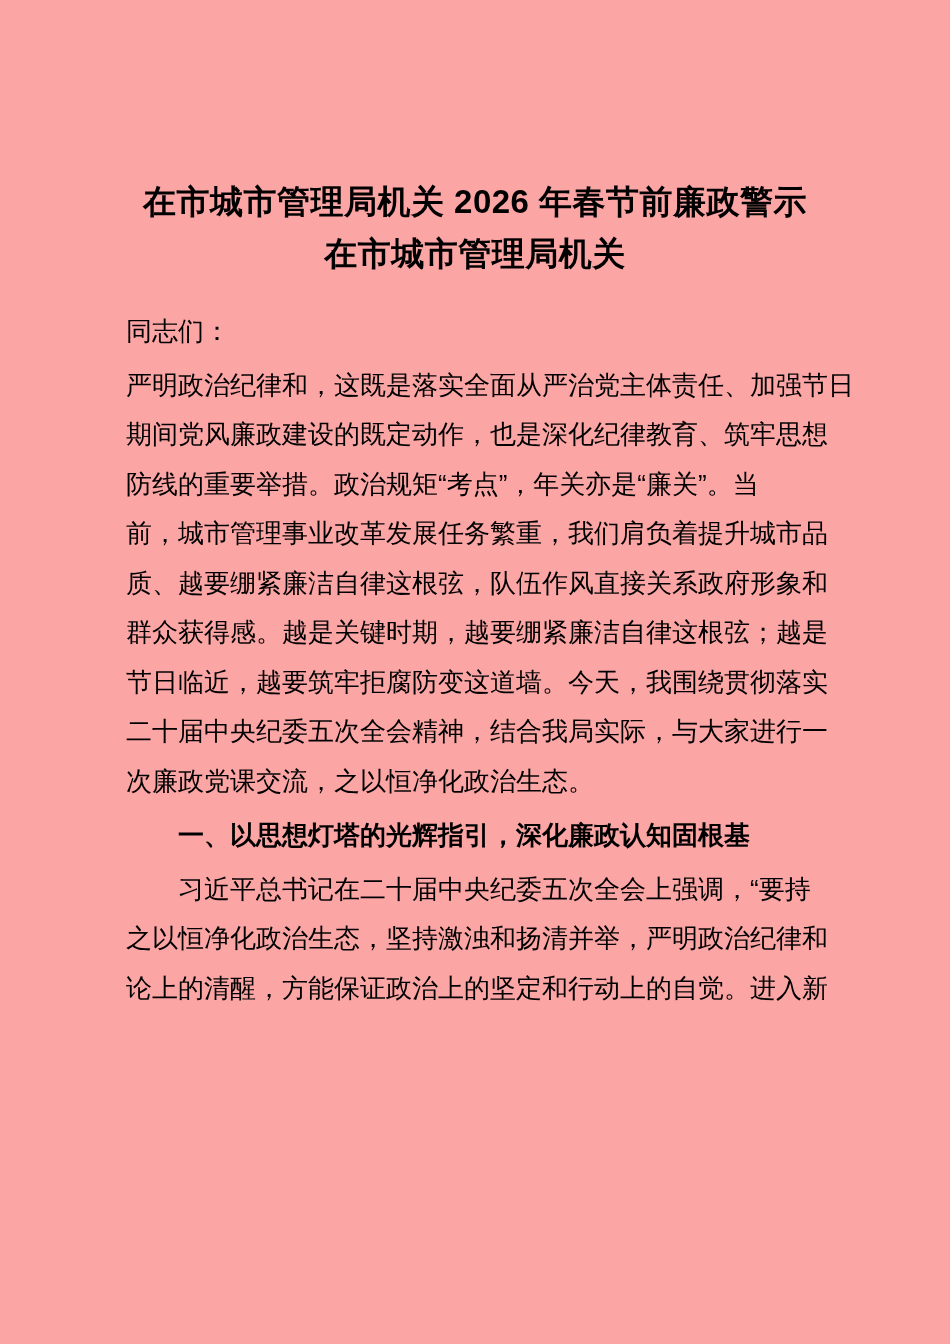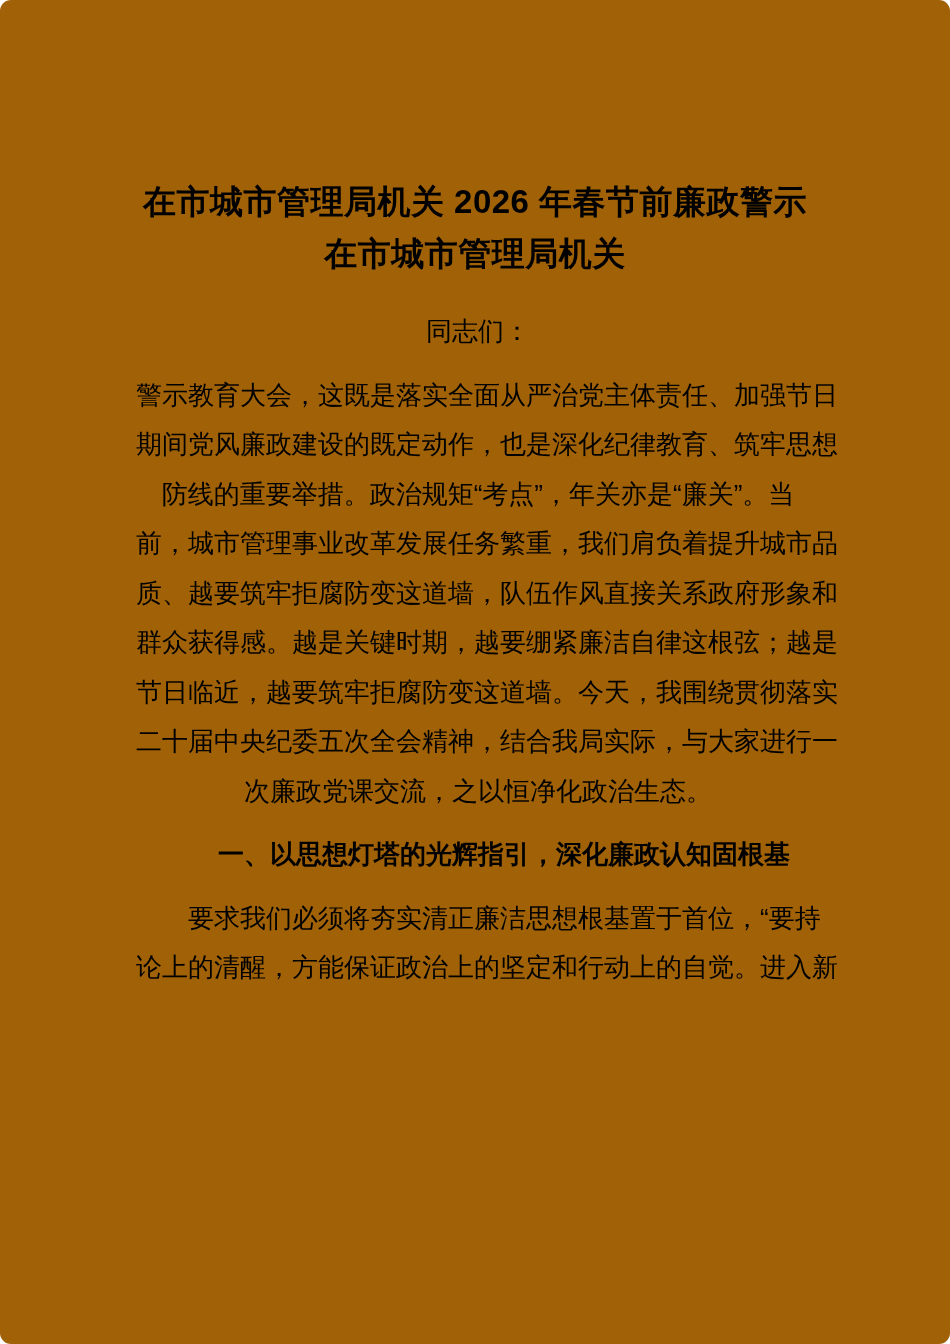--- a/index.html
+++ b/index.html
@@ -4,44 +4,43 @@
 <style>
   html, body {
     margin: 0;
     padding: 0;
     background: #ffffff;
   }
   .page {
     position: relative;
     width: 950px;
     height: 1344px;
-    background: #a16207;
+    background: #fca5a5;
     color: #000000;
     font-family: "Liberation Sans", sans-serif;
     overflow: hidden;
-    border-radius: 11px;
   }
   .doc-title {
     margin: 0;
     padding-top: 176px;
     font-size: 33px;
     line-height: 52px;
     font-weight: 700;
     text-align: center;
     letter-spacing: 0.5px;
   }
   .doc-body {
     margin-top: 27px;
     margin-left: 122px;
     width: 712px;
     font-size: 26px;
     line-height: 49.5px;
     text-align: left;
   }
-  .block { margin: 14px; text-align: center; }
+  .block { margin: 4px; }
   .block.heading {
     font-weight: 700;
     margin-top: 5px;
   }
   .line {
     white-space: nowrap;
   }
   .paragraph .line.first,
   .heading .line.first {
     text-indent: 52px;
@@ -56,31 +55,32 @@
 <div class="page">
   <h1 class="doc-title">
       <div class="title-line">在市城市管理局机关 2026 年春节前廉政警示</div>
       <div class="title-line">在市城市管理局机关</div>
     </h1>
   <div class="doc-body">
       <div class="block salutation">
         <div class="line first">同志们：</div>
       </div>
       <div class="block paragraph">
-        <div class="line">警示教育大会，这既是落实全面从严治党主体责任、加强节日</div>
+        <div class="line">严明政治纪律和，这既是落实全面从严治党主体责任、加强节日</div>
         <div class="line">期间党风廉政建设的既定动作，也是深化纪律教育、筑牢思想</div>
         <div class="line">防线的重要举措。政治规矩“考点”，年关亦是“廉关”。当</div>
         <div class="line">前，城市管理事业改革发展任务繁重，我们肩负着提升城市品</div>
-        <div class="line">质、越要筑牢拒腐防变这道墙，队伍作风直接关系政府形象和</div>
+        <div class="line">质、越要绷紧廉洁自律这根弦，队伍作风直接关系政府形象和</div>
         <div class="line">群众获得感。越是关键时期，越要绷紧廉洁自律这根弦；越是</div>
         <div class="line">节日临近，越要筑牢拒腐防变这道墙。今天，我围绕贯彻落实</div>
         <div class="line">二十届中央纪委五次全会精神，结合我局实际，与大家进行一</div>
         <div class="line">次廉政党课交流，之以恒净化政治生态。</div>
       </div>
       <div class="block heading">
         <div class="line first">一、以思想灯塔的光辉指引，深化廉政认知固根基</div>
       </div>
       <div class="block paragraph">
-        <div class="line first">要求我们必须将夯实清正廉洁思想根基置于首位，“要持</div>
+        <div class="line first">习近平总书记在二十届中央纪委五次全会上强调，“要持</div>
+        <div class="line">之以恒净化政治生态，坚持激浊和扬清并举，严明政治纪律和</div>
         <div class="line">论上的清醒，方能保证政治上的坚定和行动上的自觉。进入新</div>
       </div>
     </div>
 </div>
 
 </body></html>

